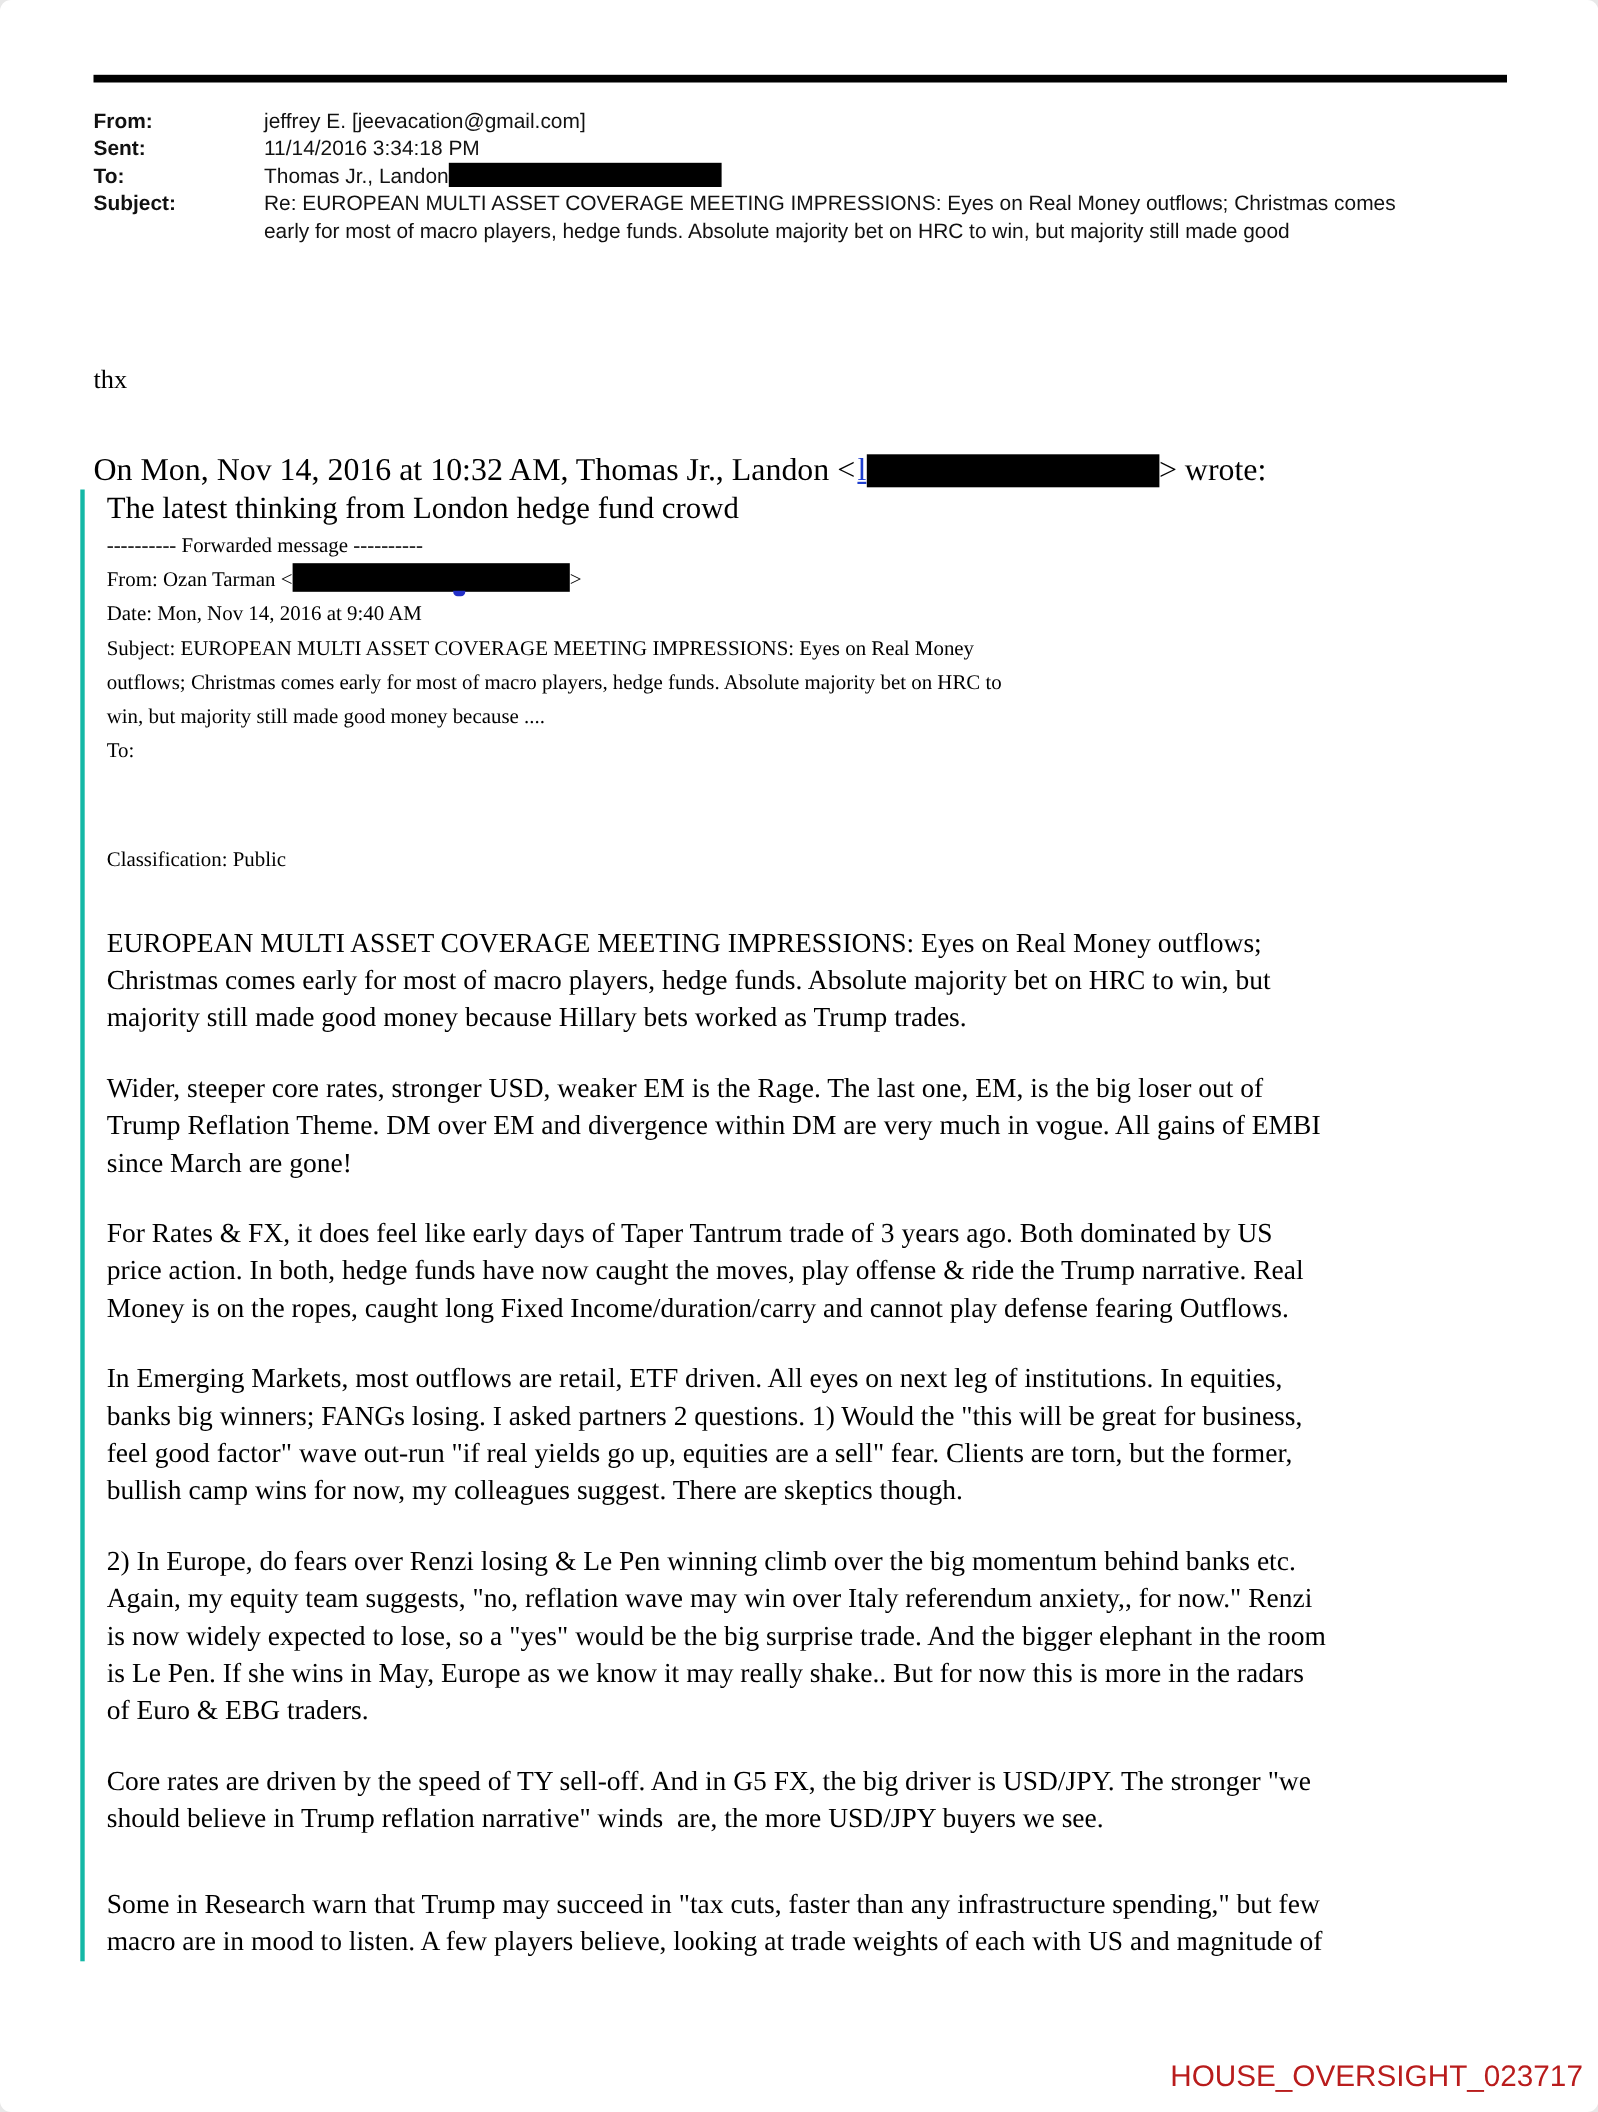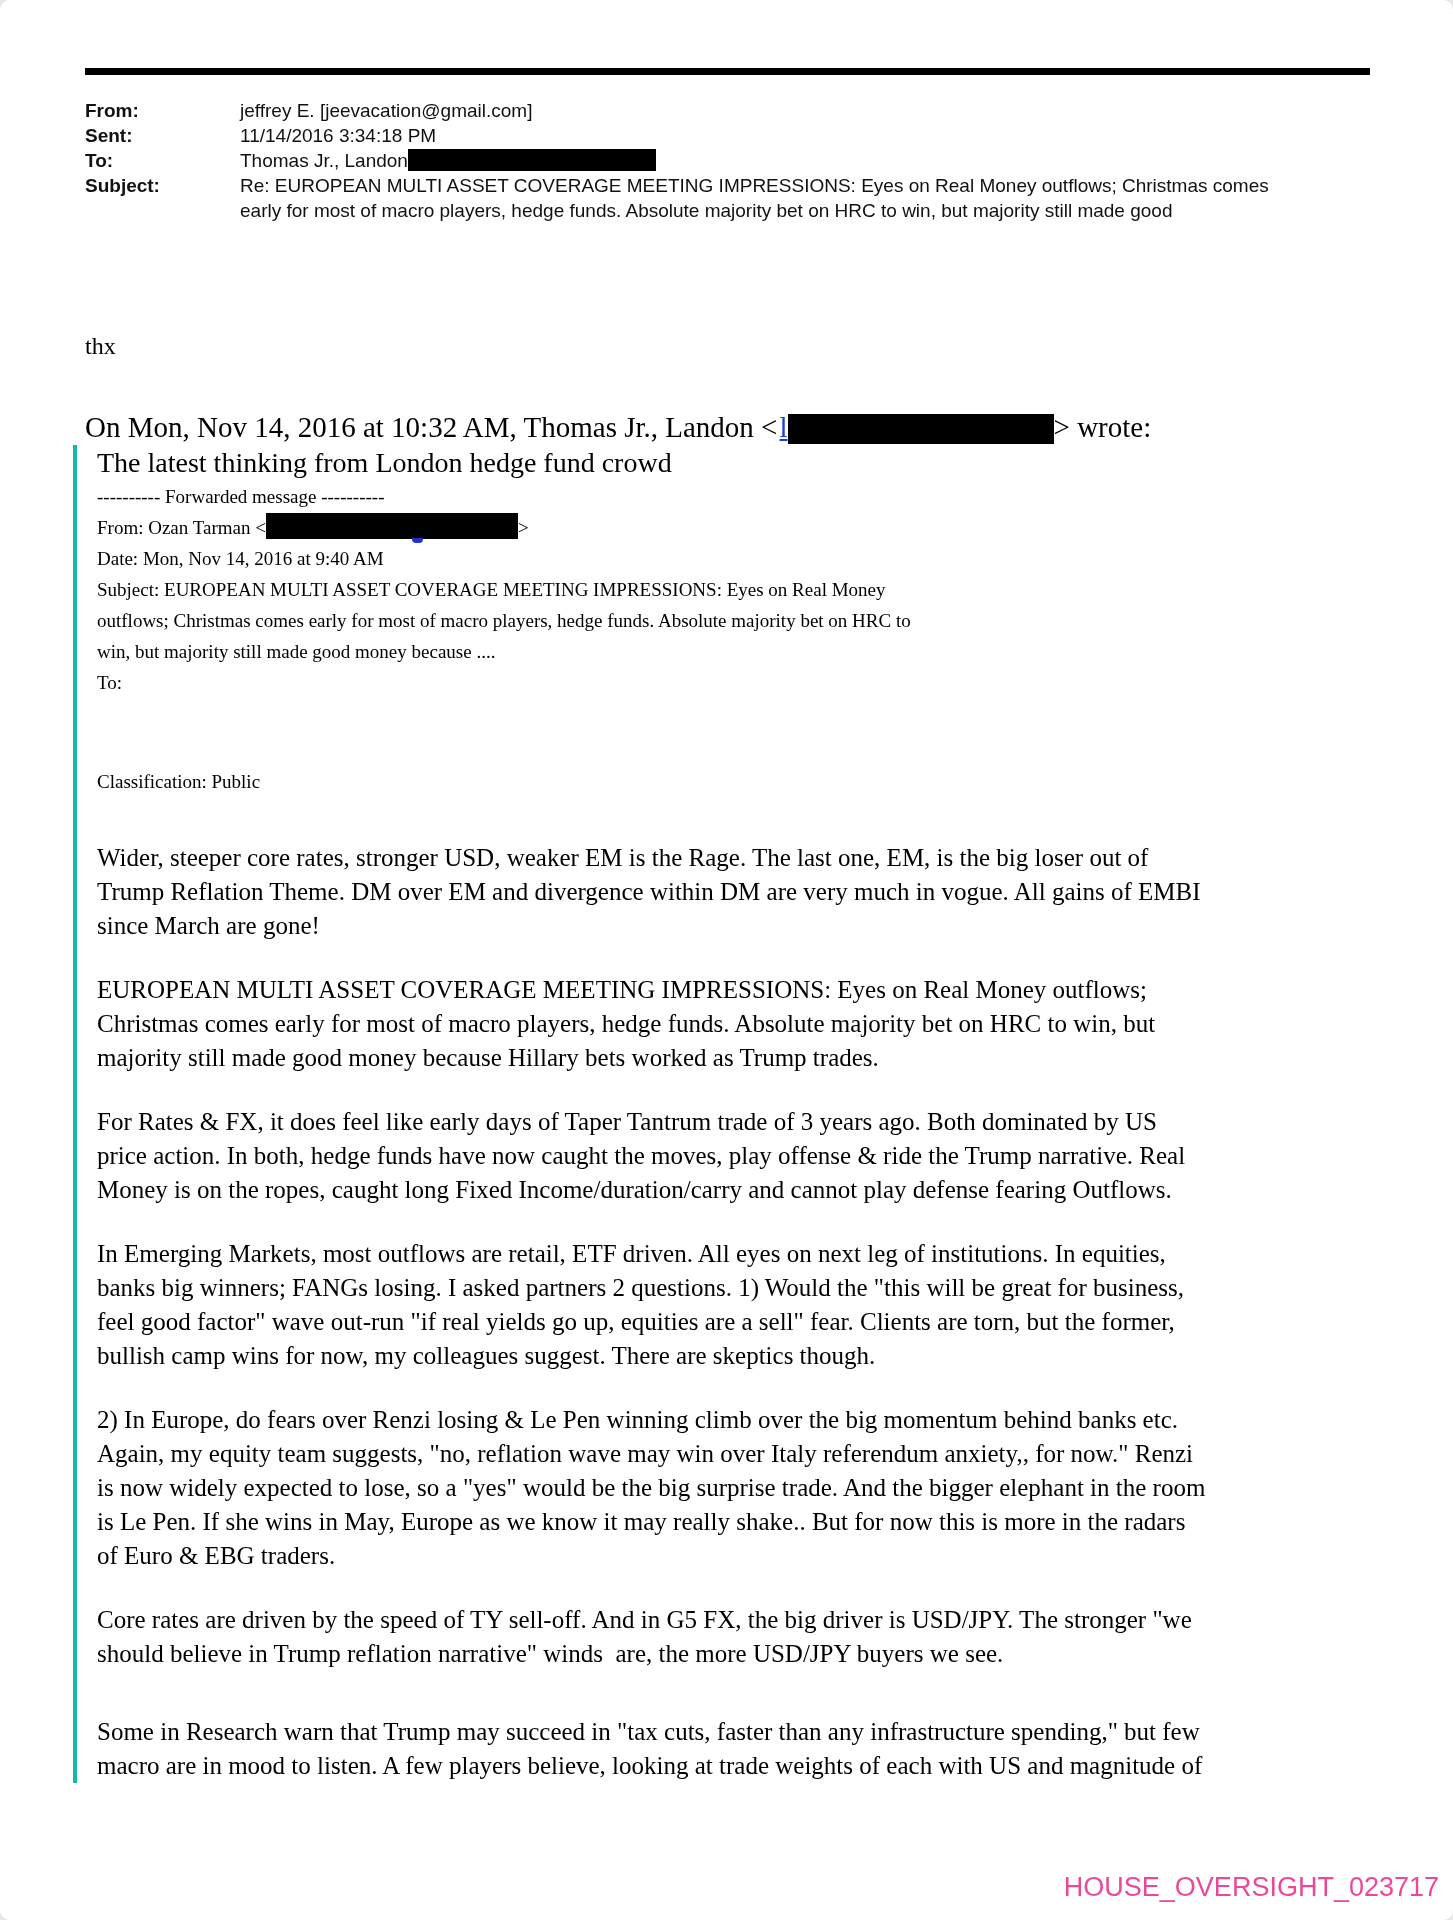--- a/index.html
+++ b/index.html
@@ -83,21 +83,21 @@
   .para:last-child{margin-bottom:0;margin-top:44px;}
   .pline{
     font-size:25px;line-height:34px;
     white-space:pre;
   }
   
   .bates{
     position:absolute;
     top:1872px;right:14px;
     font-family:"Liberation Sans", sans-serif;
-    font-size:27px;color:#ec4899;
+    font-size:27px;color:#b91c1c;
   }
 </style>
 </head>
 <body>
 
 <div class="doc">
   <div class="content">
 
     <div class="top-rule"></div>
 
@@ -134,28 +134,28 @@
       <div class="fwd-line">Date: Mon, Nov 14, 2016 at 9:40 AM</div>
       <div class="fwd-line">Subject: EUROPEAN MULTI ASSET COVERAGE MEETING IMPRESSIONS: Eyes on Real Money</div>
       <div class="fwd-line">outflows; Christmas comes early for most of macro players, hedge funds. Absolute majority bet on HRC to</div>
       <div class="fwd-line">win, but majority still made good money because ....</div>
       <div class="fwd-line">To:</div>
       <div class="gap-to-class"></div>
       <div class="fwd-line">Classification: Public</div>
 
       <div class="paragraphs">
         <div class="para">
+          <div class="pline">EUROPEAN MULTI ASSET COVERAGE MEETING IMPRESSIONS: Eyes on Real Money outflows;</div>
+          <div class="pline">Christmas comes early for most of macro players, hedge funds. Absolute majority bet on HRC to win, but</div>
+          <div class="pline">majority still made good money because Hillary bets worked as Trump trades.</div>
+        </div>
+        <div class="para">
           <div class="pline">Wider, steeper core rates, stronger USD, weaker EM is the Rage. The last one, EM, is the big loser out of</div>
           <div class="pline">Trump Reflation Theme. DM over EM and divergence within DM are very much in vogue. All gains of EMBI</div>
           <div class="pline">since March are gone!</div>
-        </div>
-        <div class="para">
-          <div class="pline">EUROPEAN MULTI ASSET COVERAGE MEETING IMPRESSIONS: Eyes on Real Money outflows;</div>
-          <div class="pline">Christmas comes early for most of macro players, hedge funds. Absolute majority bet on HRC to win, but</div>
-          <div class="pline">majority still made good money because Hillary bets worked as Trump trades.</div>
         </div>
         <div class="para">
           <div class="pline">For Rates &amp; FX, it does feel like early days of Taper Tantrum trade of 3 years ago. Both dominated by US</div>
           <div class="pline">price action. In both, hedge funds have now caught the moves, play offense &amp; ride the Trump narrative. Real</div>
           <div class="pline">Money is on the ropes, caught long Fixed Income/duration/carry and cannot play defense fearing Outflows.</div>
         </div>
         <div class="para">
           <div class="pline">In Emerging Markets, most outflows are retail, ETF driven. All eyes on next leg of institutions. In equities,</div>
           <div class="pline">banks big winners; FANGs losing. I asked partners 2 questions. 1) Would the "this will be great for business,</div>
           <div class="pline">feel good factor" wave out-run "if real yields go up, equities are a sell" fear. Clients are torn, but the former,</div>

